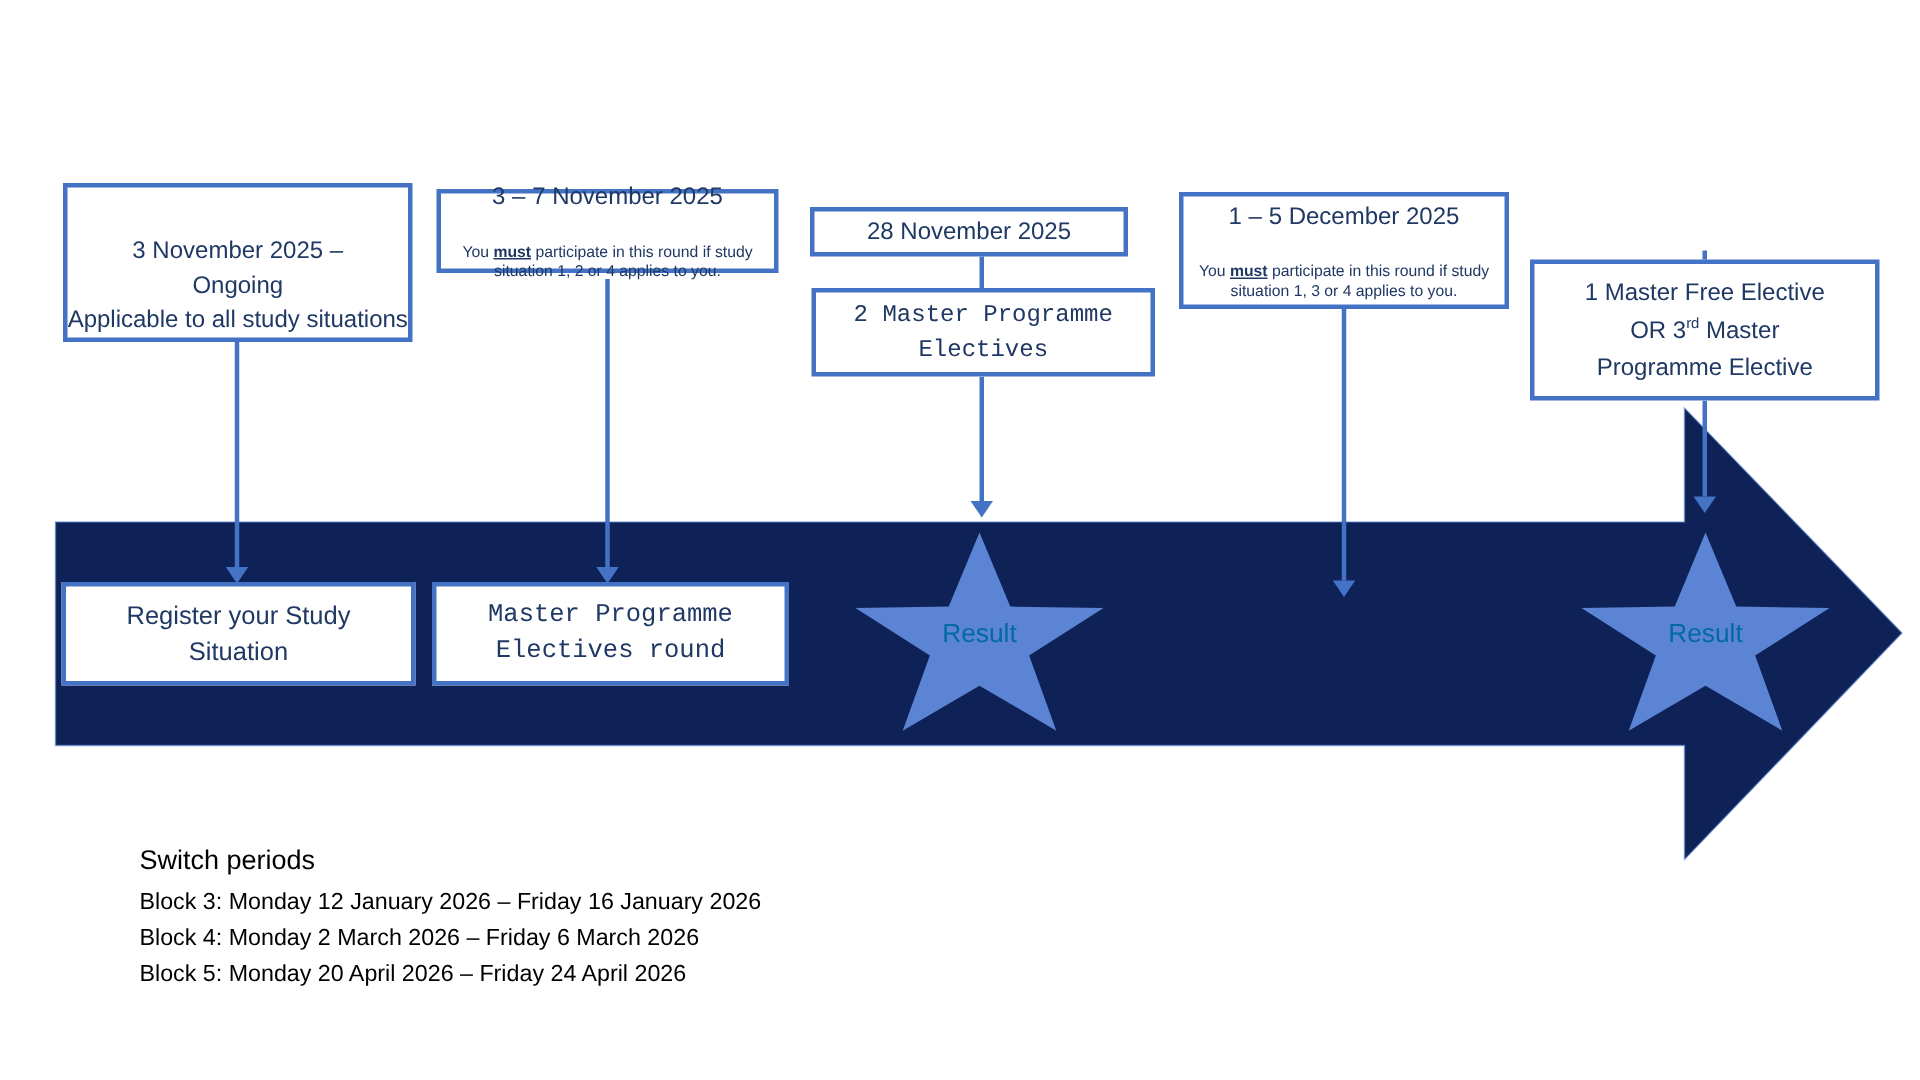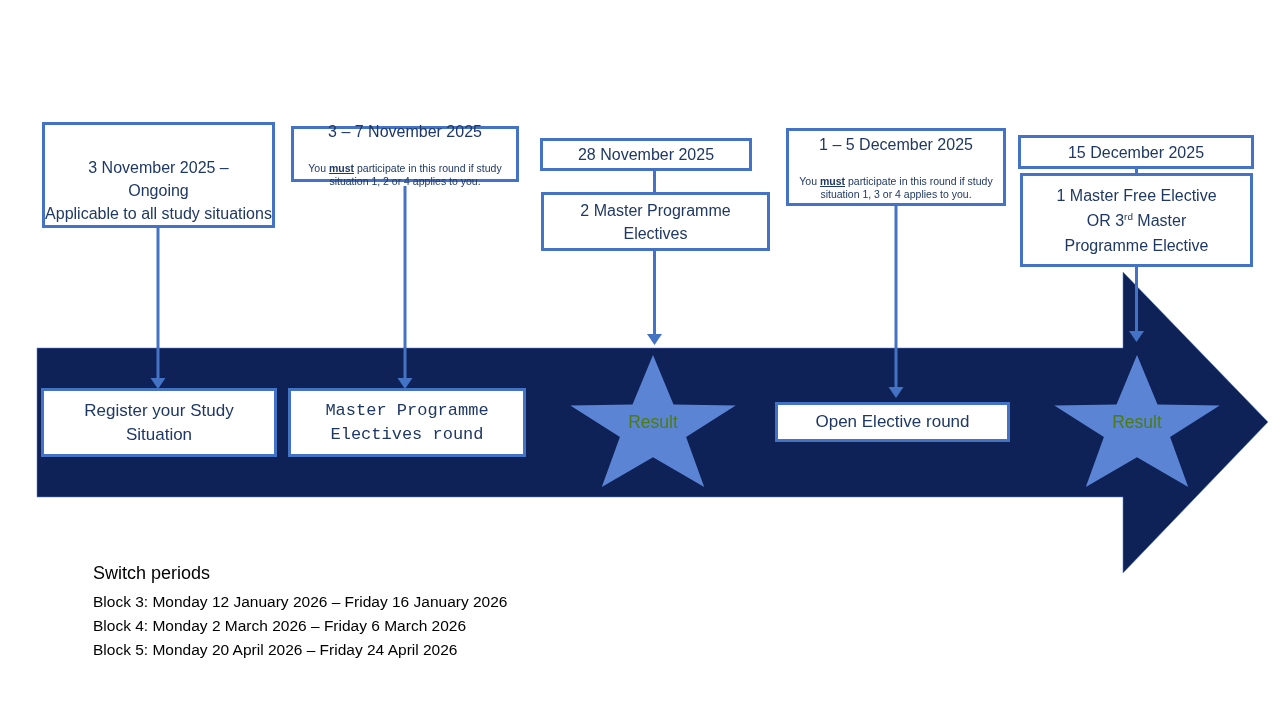--- a/index.html
+++ b/index.html
@@ -16,33 +16,33 @@
   }
   .box .title{font-size:16px;line-height:21px;}
   .box .line{font-size:16px;line-height:23px;}
   .box .note{font-size:10.5px;line-height:13px;color:#1f3864;margin-top:20px;}
   .note b{font-weight:bold;text-decoration:underline;}
   sup{font-size:62%;line-height:0;}
   
   #b-register-period{left:42px;top:122px;width:233px;height:106px;justify-content:flex-end;}
   #b-mpe-period{left:291px;top:126px;width:228px;height:56px;padding:3px 5px;}
   #b-mpe-date{left:540px;top:138px;width:212px;height:33px;}
-  #b-mpe-outcome{left:541px;top:192px;width:229px;height:59px;padding:4px 10px;}
+  #b-mpe-outcome{left:541px;top:192px;width:229px;height:59px;padding:4px 10px;font-family:Liberation Mono, monospace;}
   #b-open-period{left:786px;top:128px;width:220px;height:78px;padding:18px 6px;}
   #b-open-date{left:1018px;top:135px;width:236px;height:34px;}
   #b-open-outcome{left:1020px;top:173px;width:233px;height:94px;}
   #b-open-outcome .line{line-height:25px;}
   
   .band-box{border-width:3px;font-size:17px;line-height:24px;}
   #s-register{left:41px;top:388px;width:236px;height:69px;padding:0 14px;}
   #s-mpe{left:288px;top:388px;width:238px;height:69px;padding:0 24px;font-family:Liberation Mono, monospace;}
   #s-open{left:775px;top:402px;width:235px;height:40px;}
   
   .star-label{
-    position:absolute;width:174px;text-align:center;color:#4d7c0f;
+    position:absolute;width:174px;text-align:center;color:#0369a1;
     font-size:17.5px;line-height:22px;
   }
   #star-label-1{left:566px;top:411px;}
   #star-label-2{left:1050px;top:411px;}
   
   #switch-periods{position:absolute;left:93px;top:561px;color:#000000;}
   #switch-heading{font-size:18px;line-height:25px;margin-bottom:4px;}
   .switch-item{font-size:15.5px;line-height:24px;}
 </style>
 </head>
@@ -93,41 +93,35 @@
 
   <div class="box" id="b-mpe-outcome">
     <div class="line">2 Master Programme Electives</div>
   </div>
 
   <div class="box" id="b-open-period">
     <div class="title">1 – 5 December 2025</div>
     <div class="note" style="width:196px"><span>You </span><b>must</b><span> participate in this round if study situation 1, 3 or 4 applies to you.</span></div>
   </div>
 
-  <div class="box" id="b-open-date">
-    <div class="title">15 December 2025</div>
-  </div>
 
   <div class="box" id="b-open-outcome">
     <div class="line">1 Master Free Elective</div>
     <div class="line"><span>OR 3</span><sup>rd</sup><span> Master</span></div>
     <div class="line">Programme Elective</div>
   </div>
 
   <div class="box band-box" id="s-register">
     <div>Register your Study Situation</div>
   </div>
 
   <div class="box band-box" id="s-mpe">
     <div>Master Programme Electives round</div>
   </div>
 
-  <div class="box band-box" id="s-open">
-    <div>Open Elective round</div>
-  </div>
 
   <div class="star-label" id="star-label-1">Result</div>
   <div class="star-label" id="star-label-2">Result</div>
 
   <div id="switch-periods">
     <div id="switch-heading">Switch periods</div>
     <div class="switch-item">Block 3: Monday 12 January 2026 – Friday 16 January 2026</div>
     <div class="switch-item">Block 4: Monday 2 March 2026 – Friday 6 March 2026</div>
     <div class="switch-item">Block 5: Monday 20 April 2026 – Friday 24 April 2026</div>
   </div>

